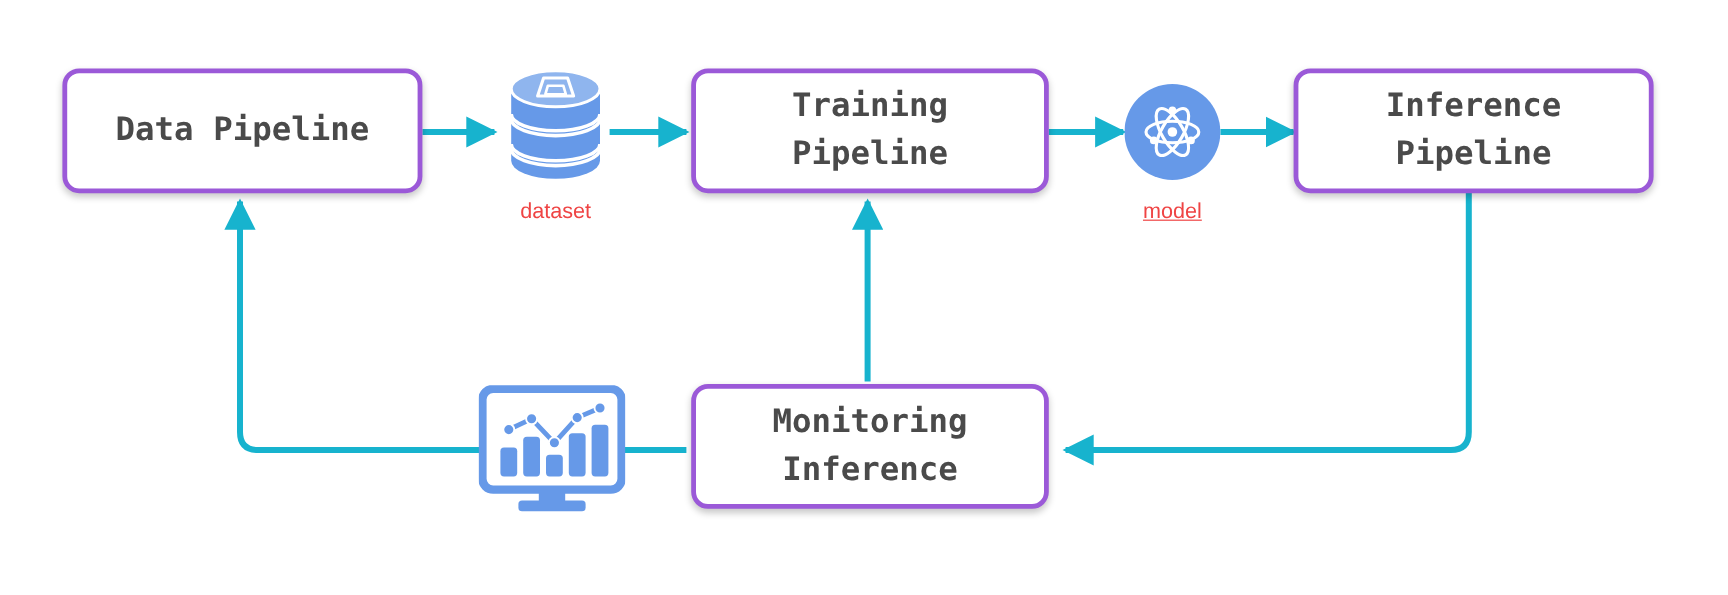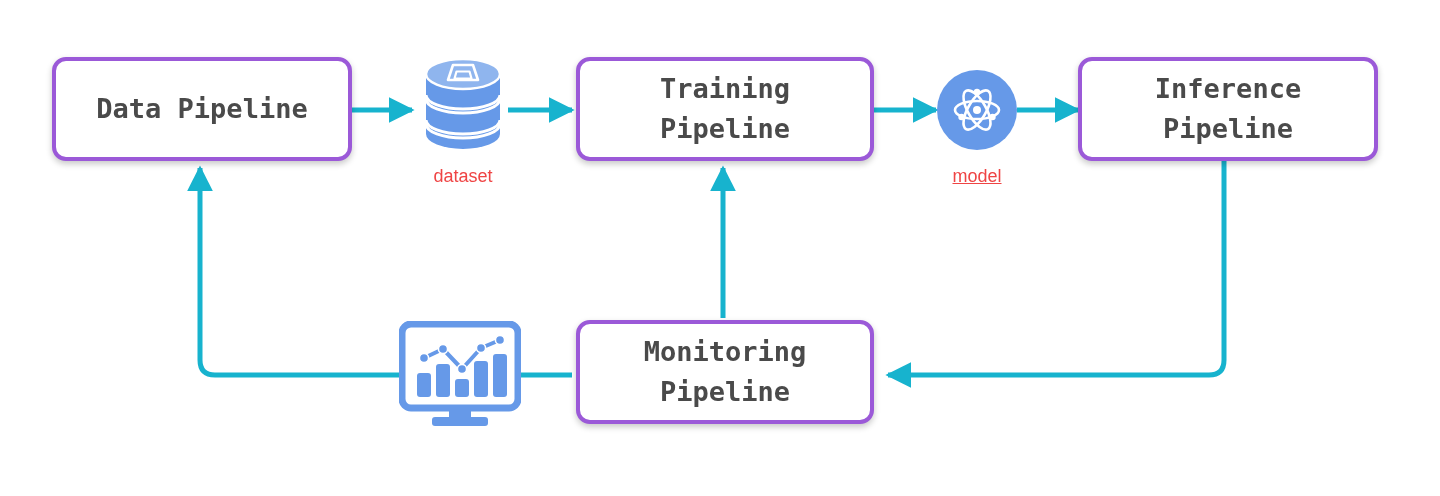--- a/index.html
+++ b/index.html
@@ -100,21 +100,21 @@
 Pipeline</span>
   </div>
 
   <div class="node-box" style="left:1078px; top:57px; width:300px; height:104px;justify-content:center;">
     <span class="label-lines">Inference
 Pipeline</span>
   </div>
 
   <div class="node-box" style="left:576px; top:320px; width:298px; height:104px;">
     <span class="label-lines">Monitoring
-Pipeline</span>
+Inference</span>
   </div>
 
   <div class="icon-node" style="left:418px; top:54px; width:90px; height:104px;">
     <svg width="90" height="104" viewBox="0 0 90 104" xmlns="http://www.w3.org/2000/svg">
 
       <path d="M8 20 L8 80 A37 15 0 0 0 82 80 L82 20 Z" fill="#6699E8"></path>
 
       <ellipse cx="45" cy="20" rx="37" ry="15" fill="#8FB5EE"></ellipse>
       <ellipse cx="45" cy="20" rx="37" ry="15" fill="none" stroke="#ffffff" stroke-width="2.5"></ellipse>
 

